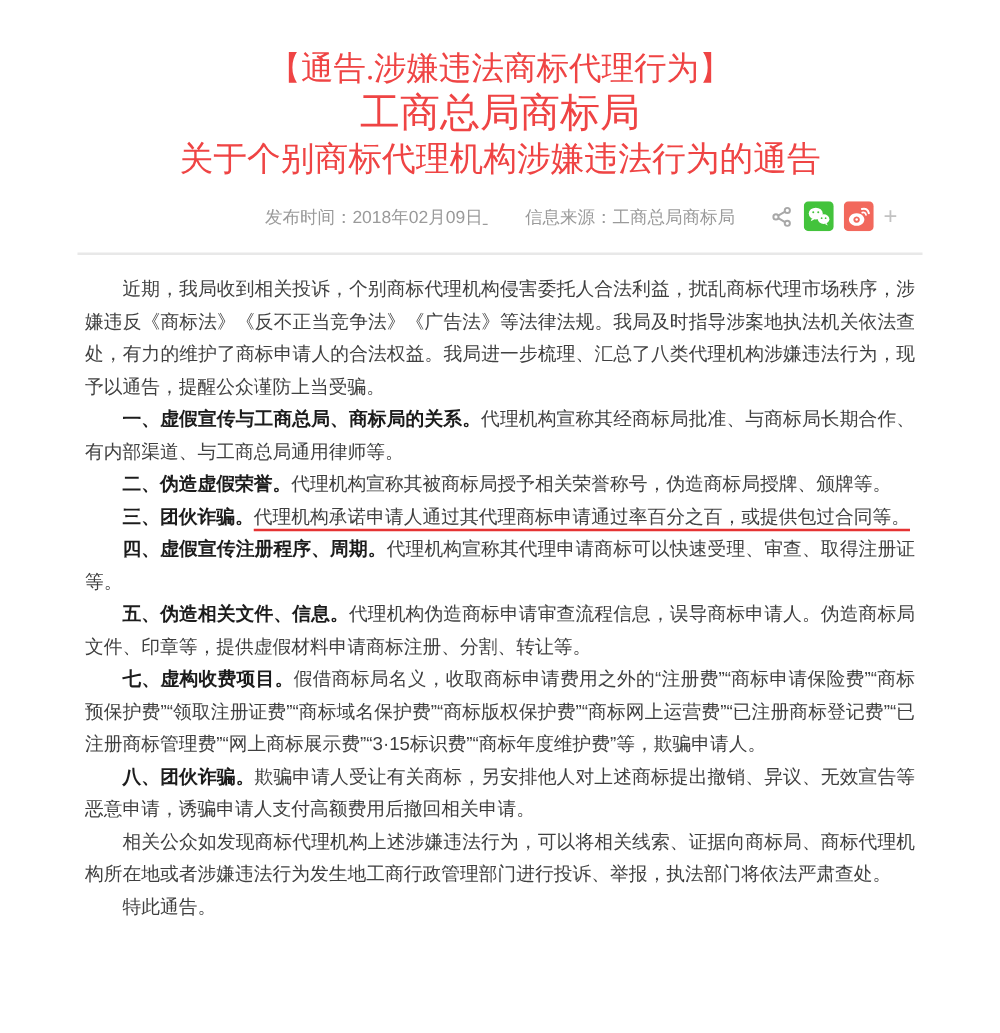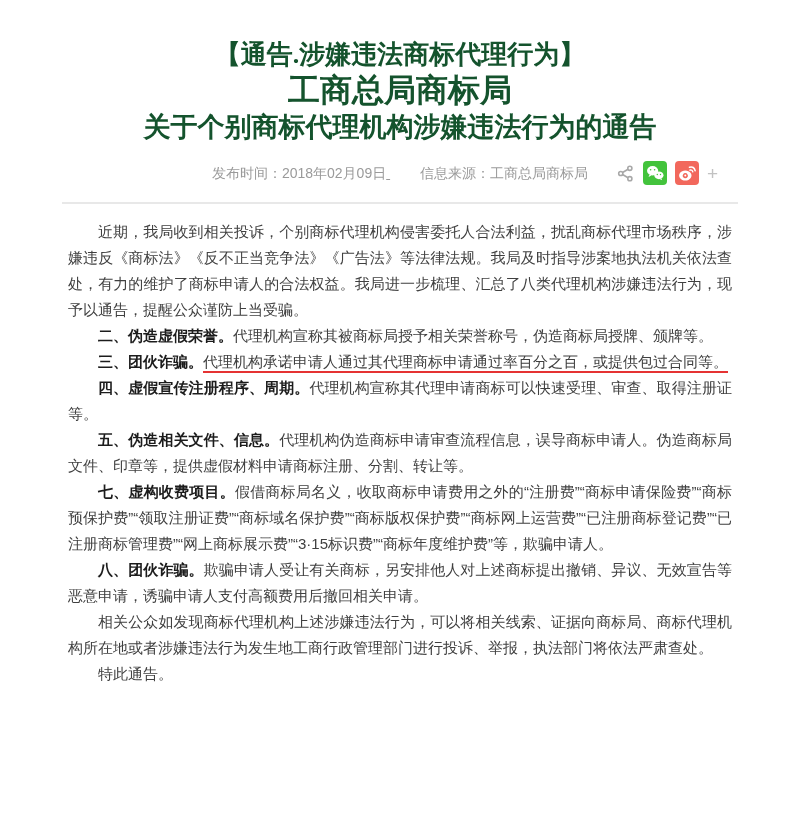--- a/index.html
+++ b/index.html
@@ -9,22 +9,22 @@
     height: 826px;
     margin: 0 auto;
     background: #fff;
     overflow: hidden;
     font-family: "Liberation Sans", "DejaVu Sans", sans-serif;
   }
   .article-header { text-align: center; padding-top: 38px; }
   .title-line {
     margin: 0;
     font-family: "Liberation Serif", "DejaVu Serif", serif;
-    font-weight: bold;
-    color: #14532d;
+    font-weight: normal;
+    color: #ef4444;
   }
   .title-line1 { font-size: 26px; line-height: 34px; }
   .title-line2 { font-size: 32px; line-height: 36px; }
   .title-line3 { font-size: 27px; line-height: 38px; }
   .meta-row {
     position: relative;
     width: 664px;
     margin: 12px auto 0;
     height: 30px;
     line-height: 30px;
@@ -113,20 +113,21 @@
         </span>
         <span class="tool plus-glyph">+</span>
       </span>
     </div>
 
     <hr class="divider">
   </header>
 
   <article class="article-body" id="article-body">
       <p><span class="seg-normal">近期，我局收到相关投诉，个别商标代理机构侵害委托人合法利益，扰乱商标代理市场秩序，涉嫌违反《商标法》《反不正当竞争法》《广告法》等法律法规。我局及时指导涉案地执法机关依法查处，有力的维护了商标申请人的合法权益。我局进一步梳理、汇总了八类代理机构涉嫌违法行为，现予以通告，提醒公众谨防上当受骗。</span></p>
+      <p><span class="seg-bold">一、虚假宣传与工商总局、商标局的关系。</span><span class="seg-normal">代理机构宣称其经商标局批准、与商标局长期合作、有内部渠道、与工商总局通用律师等。</span></p>
       <p><span class="seg-bold">二、伪造虚假荣誉。</span><span class="seg-normal">代理机构宣称其被商标局授予相关荣誉称号，伪造商标局授牌、颁牌等。</span></p>
       <p><span class="seg-bold">三、团伙诈骗。</span><span class="seg-underline">代理机构承诺申请人通过其代理商标申请通过率百分之百，或提供包过合同等。</span></p>
       <p><span class="seg-bold">四、虚假宣传注册程序、周期。</span><span class="seg-normal">代理机构宣称其代理申请商标可以快速受理、审查、取得注册证等。</span></p>
       <p><span class="seg-bold">五、伪造相关文件、信息。</span><span class="seg-normal">代理机构伪造商标申请审查流程信息，误导商标申请人。伪造商标局文件、印章等，提供虚假材料申请商标注册、分割、转让等。</span></p>
       <p><span class="seg-bold">七、虚构收费项目。</span><span class="seg-normal">假借商标局名义，收取商标申请费用之外的“注册费”“商标申请保险费”“商标预保护费”“领取注册证费”“商标域名保护费”“商标版权保护费”“商标网上运营费”“已注册商标登记费”“已注册商标管理费”“网上商标展示费”“3·15标识费”“商标年度维护费”等，欺骗申请人。</span></p>
       <p><span class="seg-bold">八、团伙诈骗。</span><span class="seg-normal">欺骗申请人受让有关商标，另安排他人对上述商标提出撤销、异议、无效宣告等恶意申请，诱骗申请人支付高额费用后撤回相关申请。</span></p>
       <p><span class="seg-normal">相关公众如发现商标代理机构上述涉嫌违法行为，可以将相关线索、证据向商标局、商标代理机构所在地或者涉嫌违法行为发生地工商行政管理部门进行投诉、举报，执法部门将依法严肃查处。</span></p>
       <p><span class="seg-normal">特此通告。</span></p>
     </article>
 

